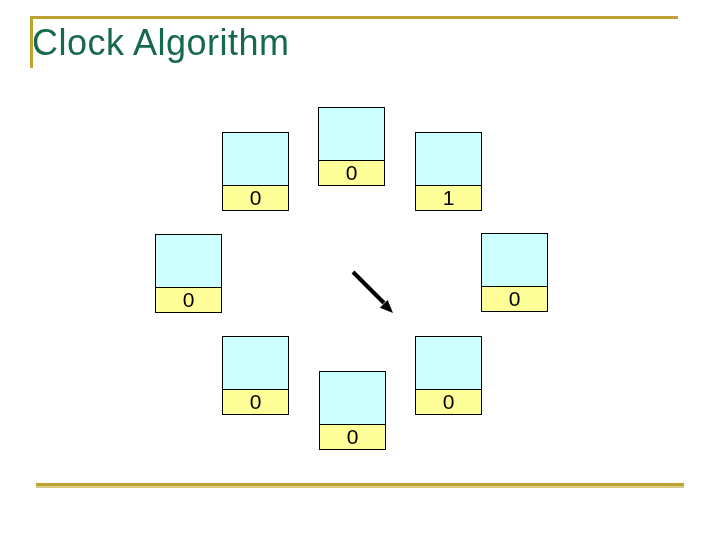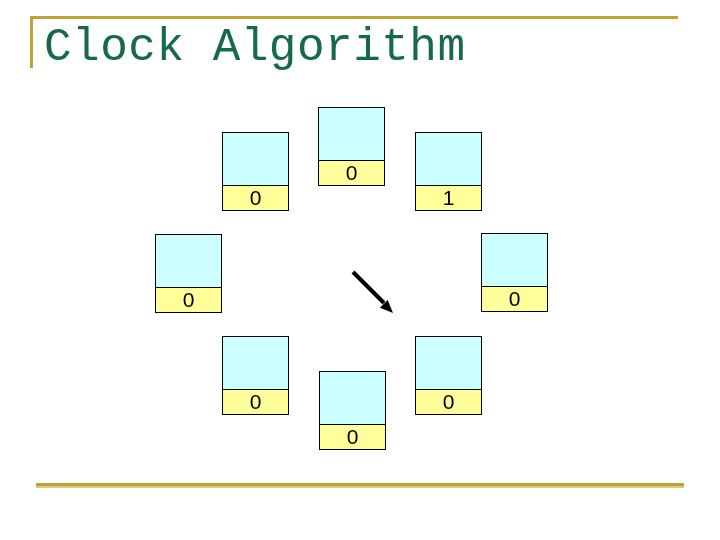--- a/index.html
+++ b/index.html
@@ -26,28 +26,27 @@
   .left-bar {
     position: absolute;
     left: 30px;
     top: 16px;
     width: 3px;
     height: 52px;
     background: var(--accent-gold, #BFA234);
   }
   .slide-title {
     position: absolute;
-    left: 44px;
+    left: 32px;
     top: 25px;
-    font-size: 46px;
+    font-size: 36px;
     line-height: 1;
     letter-spacing: 0.5px;
     color: var(--title-color, #166A4A);
     white-space: nowrap;
-    font-family: Liberation Mono, monospace;
   }
   .bottom-rule {
     position: absolute;
     left: 36px;
     top: 483px;
     width: 648px;
     height: 3px;
     background: var(--accent-gold, #BFA234);
     border-bottom: 2px solid var(--accent-gold-light, #D9CB82);
   }

